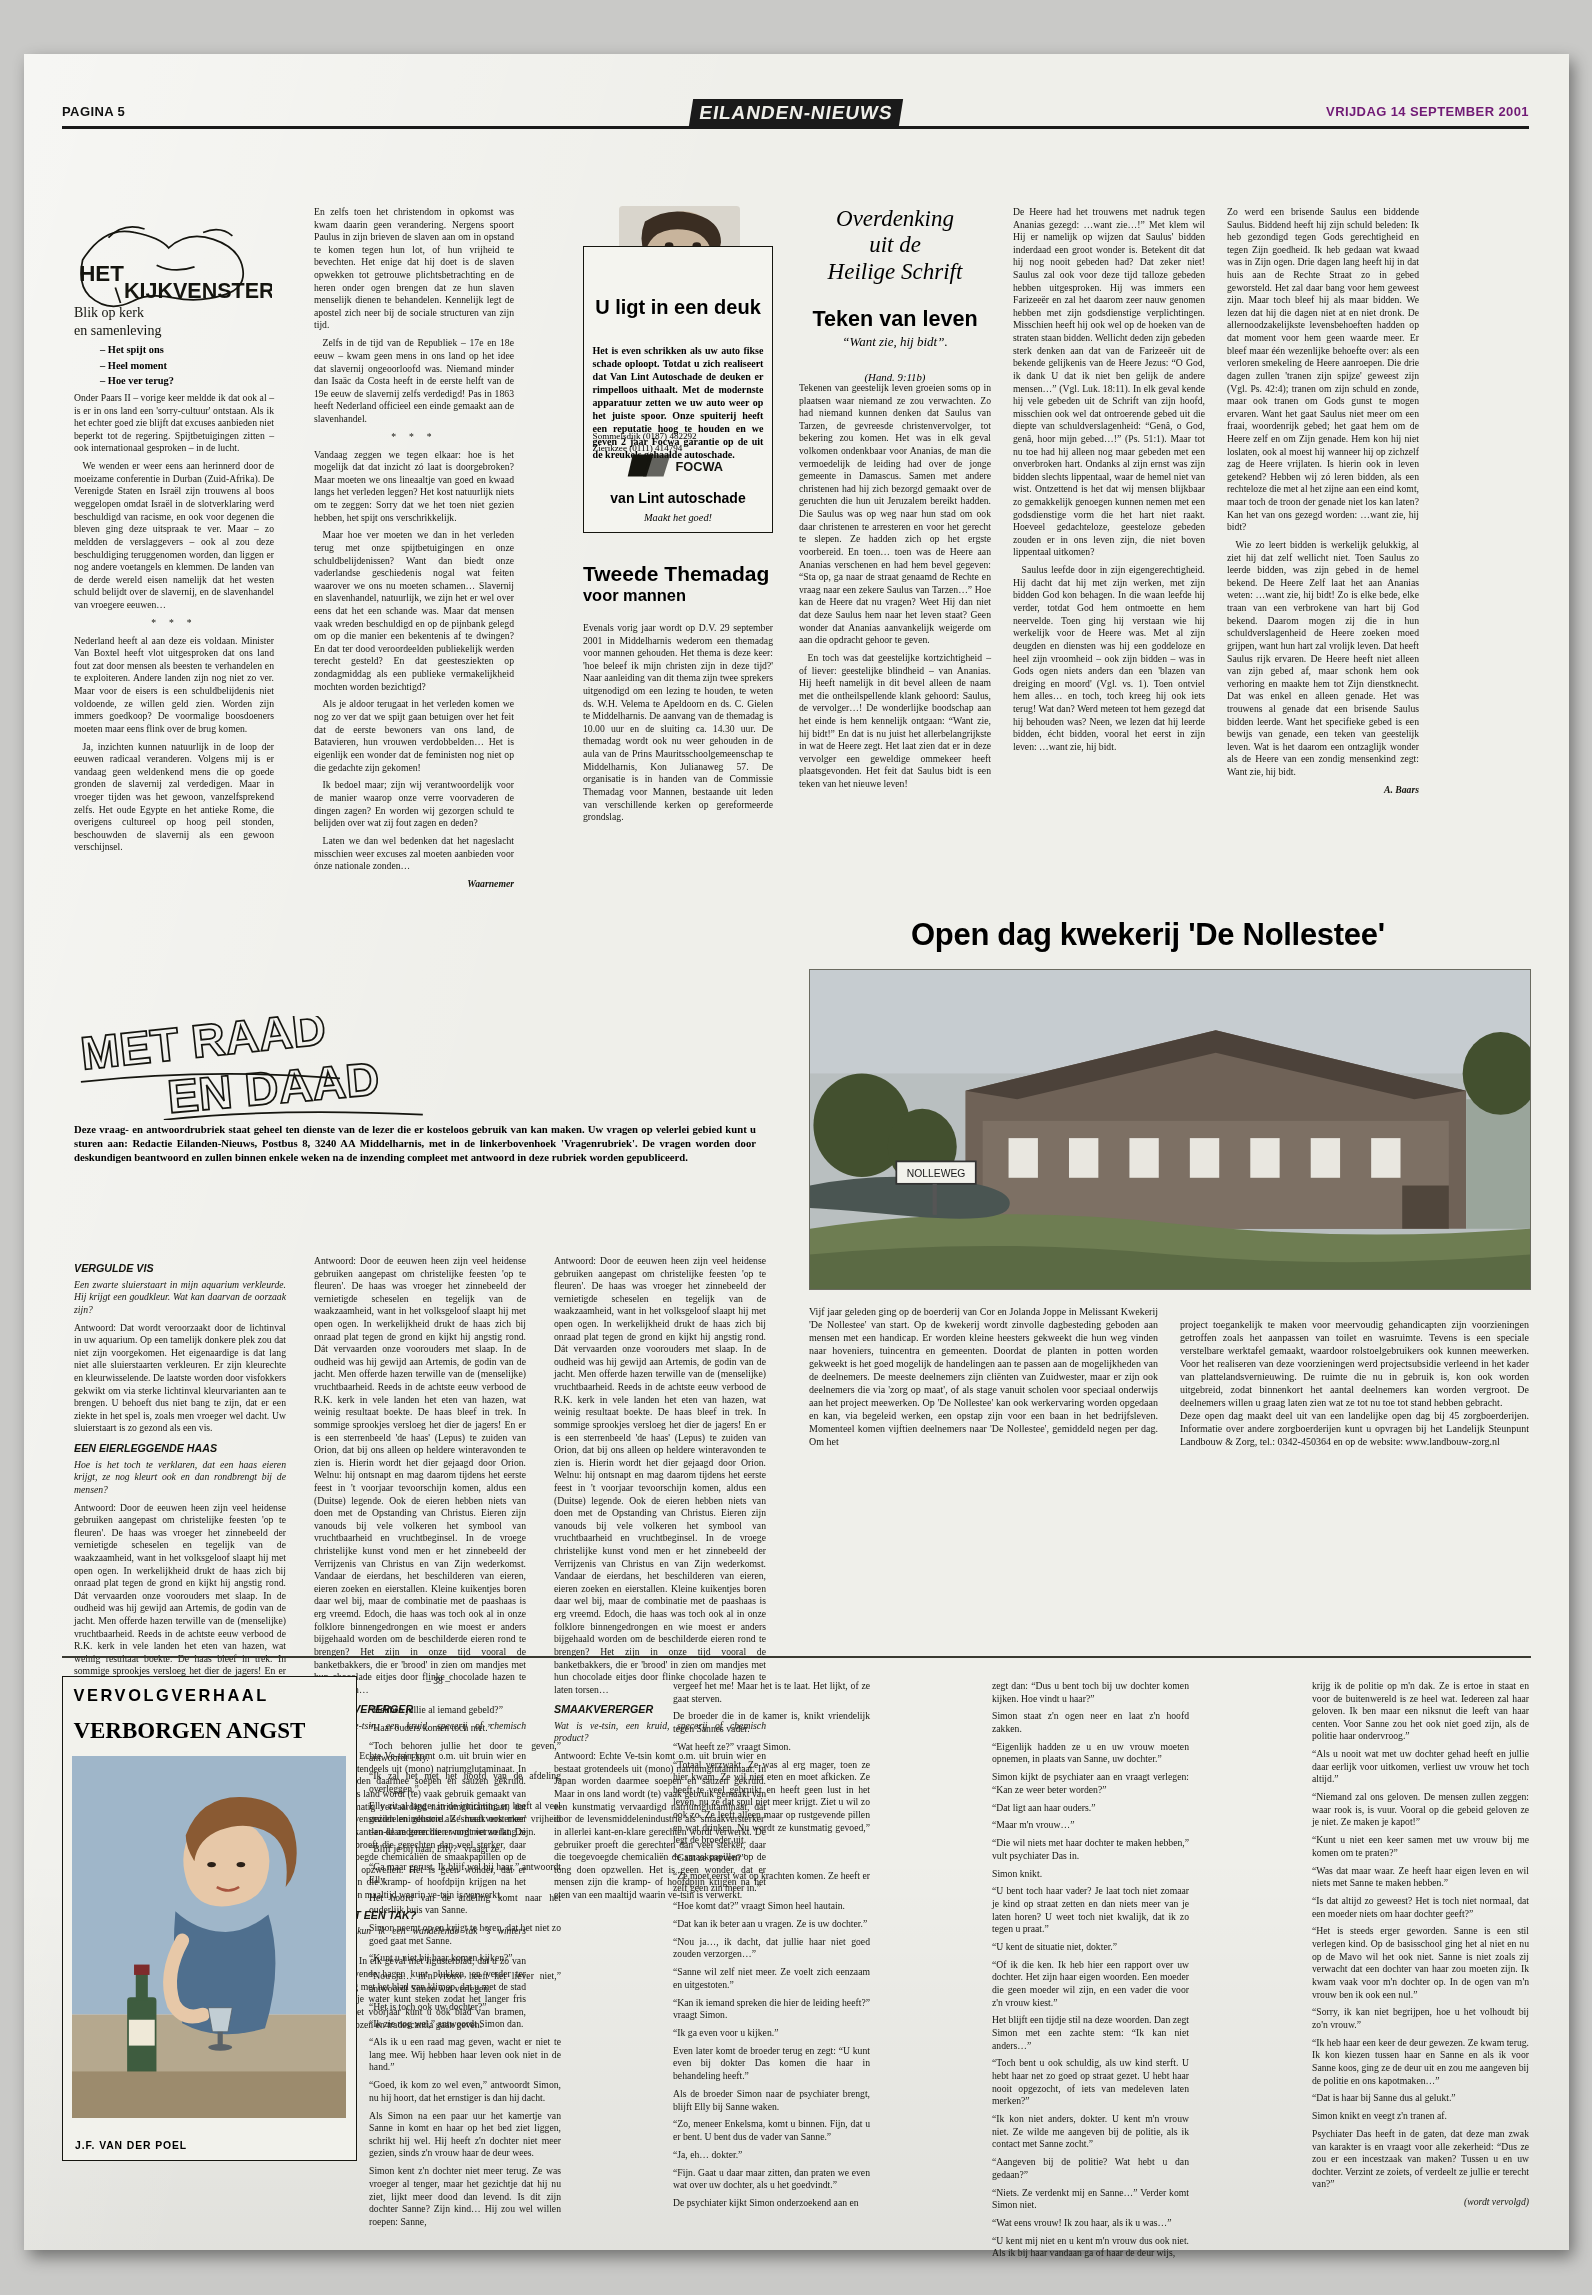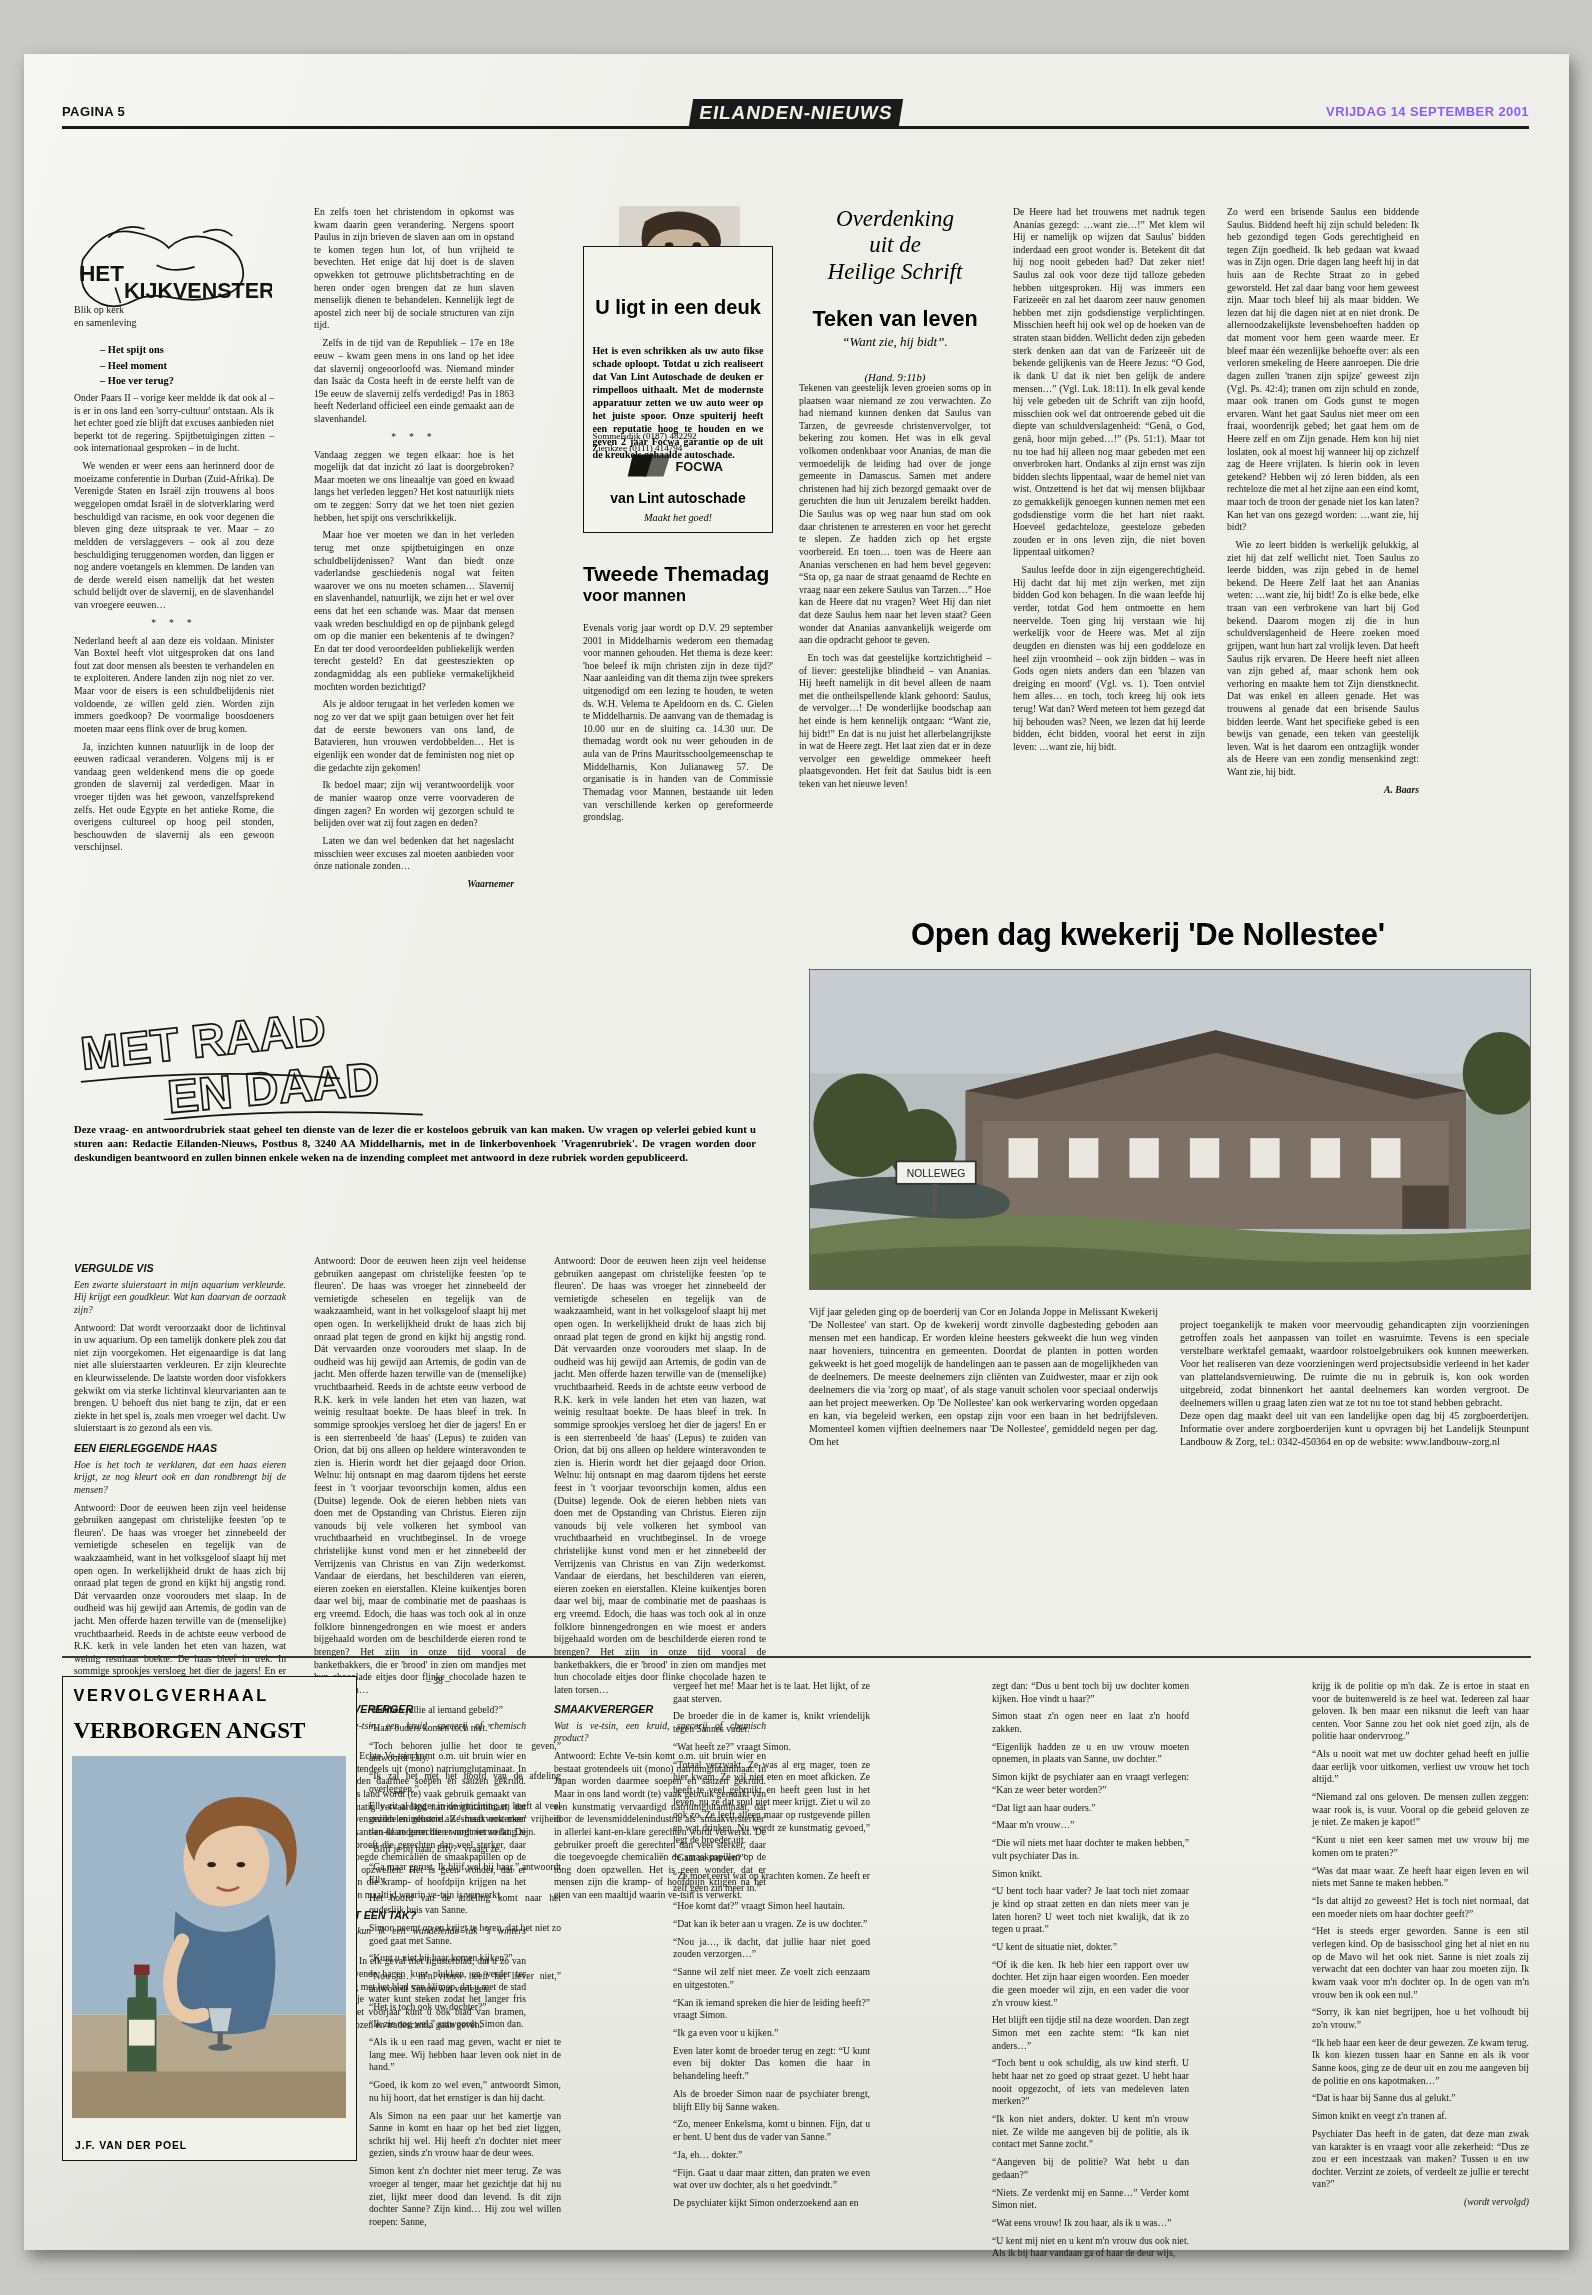--- a/index.html
+++ b/index.html
@@ -19,34 +19,34 @@
     background:linear-gradient(105deg,rgba(255,255,255,.45) 0%,rgba(0,0,0,0) 35%),
                linear-gradient(0deg,rgba(0,0,0,.06) 0%,rgba(0,0,0,0) 18%);
     pointer-events:none;
   }
   
   .masthead{position:absolute;left:38px;top:50px;width:1467px;height:29px;}
   .mast-rule{position:absolute;left:0;right:0;top:22.4px;height:2.6px;background:#1a1a1a;}
   .mast-left{position:absolute;left:0;top:0;font-size:13px;font-weight:bold;letter-spacing:0.4px;
              font-family:"Liberation Sans",sans-serif;color:#111;}
   .mast-right{position:absolute;right:0;top:0;font-size:13px;font-weight:bold;letter-spacing:0.4px;
-              font-family:"Liberation Sans",sans-serif;color:#8b5cf6;text-align:right;}
+              font-family:"Liberation Sans",sans-serif;color:#701a75;text-align:right;}
   .mast-logo{position:absolute;left:50%;top:-5.2px;transform:translateX(-50%) skewX(-9deg);
              background:#1a1a1a;color:#efefea;font-family:"Liberation Sans",sans-serif;
              font-weight:bold;font-size:19px;letter-spacing:0.9px;padding:2.6px 8.6px 3.5px 8.6px;}
   
   .col{position:absolute;font-size:9.7px;line-height:1.30;text-align:justify;color:#15150f;
        hyphens:auto;}
   .col p{margin:0 0 5.2px 0;text-indent:8.6px;}
   .col p.noind{text-indent:0;}
   .sep{text-align:center;letter-spacing:5.2px;margin:5.2px 0;}
   
   .kv{position:absolute;left:50px;top:154px;width:198px;height:104px;}
   .kv svg{display:block;}
-  .kv-sub{position:absolute;left:50px;top:250px;width:198px;font-size:10px;line-height:1.25;color:#15150f;}
+  .kv-sub{position:absolute;left:50px;top:250px;width:198px;font-size:14px;line-height:1.25;color:#15150f;}
   .kv-list{position:absolute;left:76px;top:288px;width:173px;font-size:10.4px;font-weight:bold;line-height:1.5;}
   .kv-list div:before{content:"– ";}
   
   .adv-lint{position:absolute;left:559px;top:192px;width:188px;height:285px;
             border:1.7px solid #15150f;background:#f4f4ef;}
   .adv-lint .title{position:absolute;left:0;right:0;top:50px;text-align:center;
                    font-family:"Liberation Sans",sans-serif;font-weight:bold;font-size:20px;line-height:1.05;}
   .adv-lint .body{position:absolute;left:8.6px;right:8.6px;top:97px;font-size:10px;line-height:1.3;text-align:justify;font-weight:bold;}
   .adv-lint .contact{position:absolute;left:8.6px;right:8.6px;top:183px;font-size:9.1px;line-height:1.35;}
   .adv-lint .brand{position:absolute;left:0;right:0;bottom:26px;text-align:center;

